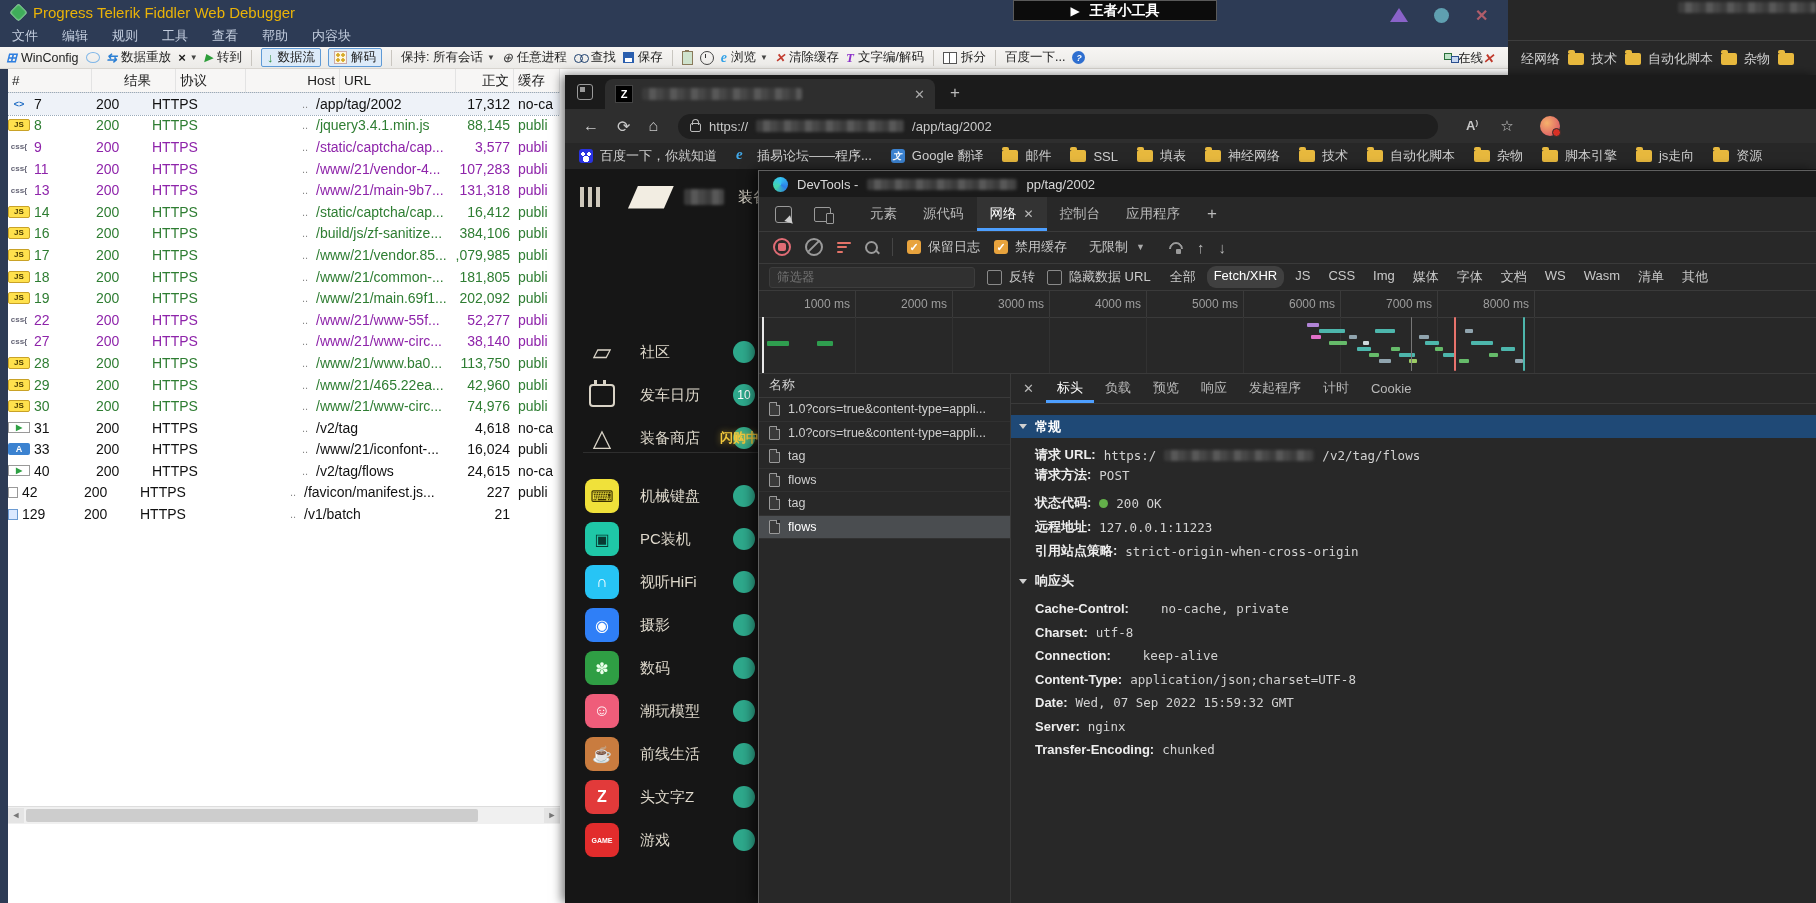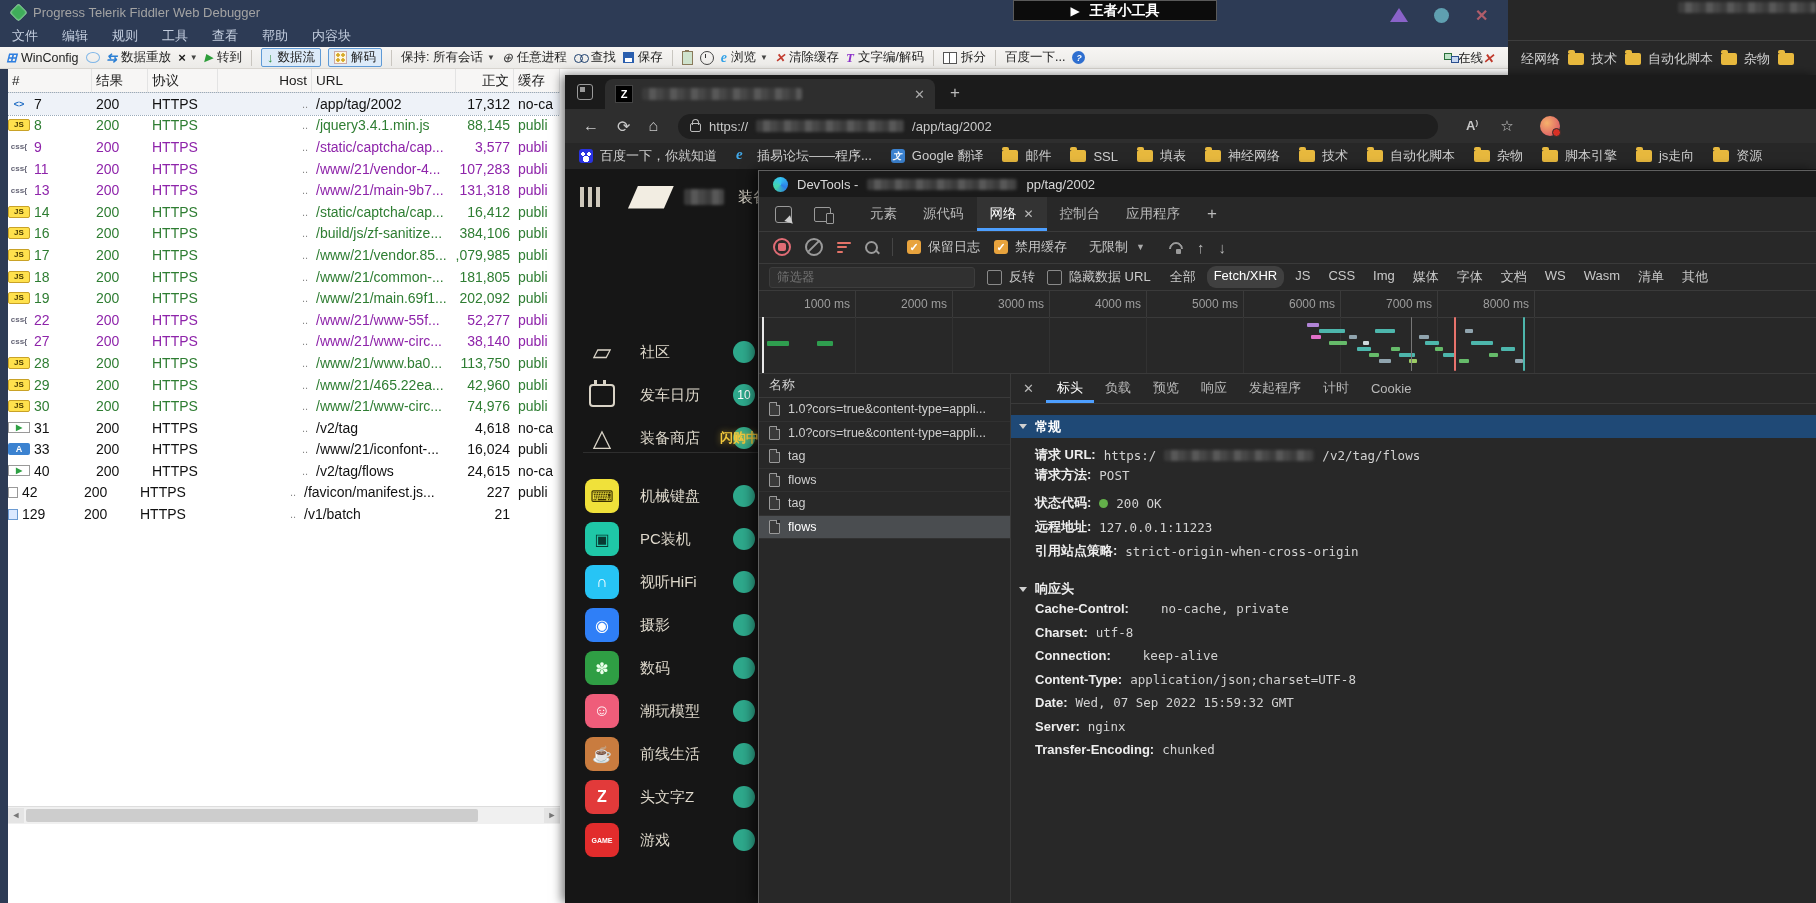--- a/index.html
+++ b/index.html
@@ -26,21 +26,21 @@
   .bmi.eicon{width:14px;height:14px;}
   .bmi.eicon b{position:absolute;left:0;top:-3px;font-style:italic;font-weight:bold;color:#41a8e8;font-size:15px;font-family:"Liberation Serif",serif;}
   .bmi.trans{width:14px;height:14px;background:#3b82d0;border-radius:3px;}
   .bmi.trans b{position:absolute;left:2px;top:1px;color:#fff;font-size:9px;font-weight:bold;}
   .bmi.none{width:0;}
 
   
   #fiddler{left:0;top:0;width:1508px;height:903px;background:#fff;}
   .f-title{position:absolute;left:0;top:0;width:100%;height:25px;background:#2d3b55;display:flex;align-items:center;gap:8px;padding-left:12px;box-sizing:border-box;}
   .f-logo{width:13px;height:13px;background:#3fae5a;transform:rotate(45deg);border-radius:3px;box-shadow:inset 0 0 2px #fff;}
-  .f-title span{color:#a3a3a3;font-size:13px;}
+  .f-title span{color:#eab308;font-size:15px;}
   .f-menu{position:absolute;left:0;top:25px;width:100%;height:22px;background:#2d3b55;display:flex;align-items:center;gap:24px;padding-left:12px;box-sizing:border-box;}
   .f-menu span{color:#c3cdde;font-size:13px;}
   .f-tools{position:absolute;left:0;top:47px;width:100%;height:22px;background:linear-gradient(#f7f5f3,#ecebe8);border-bottom:1px solid #d8d5d0;display:flex;align-items:center;gap:7px;padding-left:6px;box-sizing:border-box;font-size:12.5px;color:#222;white-space:nowrap;}
   .ti{display:inline-flex;align-items:center;gap:4px;}
   .tsep{width:1px;height:16px;background:#c9c6c0;margin:0 2px;}
   .tbox{border:1px solid #5f9ad6;background:#ddebf9;border-radius:2px;padding:0 5px;height:17px;display:inline-flex;align-items:center;gap:4px;}
   .ic{display:inline-block;}
   .ic-win{color:#2f7fe0;font-size:13px;font-weight:bold;}
   .ic-bub{width:12px;height:9px;border:1.5px solid #7fb6e8;border-radius:50%;}
   .ic-rep{color:#2b7fd4;font-weight:bold;}
@@ -68,21 +68,21 @@
   .ic-net{width:14px;height:10px;position:relative;}
   .ic-net::before,.ic-net::after{content:"";position:absolute;width:6px;height:5px;border:1px solid #2a6f3a;background:#bfe3c8;}
   .ic-net::after{left:7px;top:3px;border-color:#2a4f8f;background:#c8d8f2;}
   .ic-redx{color:#c0392b;font-weight:bold;font-size:13px;}
   .f-online{position:absolute;right:14px;top:47px;height:22px;display:flex;align-items:center;font-size:12.5px;color:#222;}
 
   .f-left{position:absolute;left:0;top:69px;width:8px;height:834px;background:#2d3b55;}
   .f-list{position:absolute;left:8px;top:69px;width:552px;height:834px;background:#fff;overflow:hidden;}
   .f-hdr{display:flex;height:23px;align-items:center;background:#f7f6f5;border-bottom:1px solid #dcdcdc;font-size:13.5px;color:#1a1a1a;}
   .f-hdr span{box-sizing:border-box;padding:0 4px;border-right:1px solid #e3e3e3;height:100%;display:flex;align-items:center;}
-  .col-ic{width:84px;} .col-res{width:56px;} .col-pro{width:70px;} .col-host{width:94px;justify-content:flex-end;} .col-url{flex:1;} .col-body{width:58px;justify-content:flex-end;} .col-cache{width:46px;}
+  .col-ic{width:84px;} .col-res{width:56px;margin-left:28px;} .col-pro{width:70px;} .col-host{width:94px;justify-content:flex-end;} .col-url{flex:1;} .col-body{width:58px;justify-content:flex-end;} .col-cache{width:46px;}
   .frow{display:flex;height:21.6px;align-items:center;font-size:14px;color:#111;}
   .frow span{box-sizing:border-box;padding:0 4px;overflow:hidden;white-space:nowrap;}
   .frow.sel{background:#eef2f8;outline:1px dotted #9ab;}
   .frow.c-js{color:#2e7d32;} .frow.c-css{color:#8e24aa;} .frow.c-k{color:#111;}
   .fic{width:22px;flex:0 0 auto;display:inline-flex;align-items:center;justify-content:center;font-weight:bold;}
   .fid{width:62px;}
   .fres{width:56px;} .fpro{width:70px;}
   .fhost{width:94px;text-align:right;display:flex;align-items:center;justify-content:flex-end;gap:1px;}
   .fhost::after{content:"..";color:#888;font-size:11px;}
   .furl{flex:1;} .fbody{width:58px;text-align:right;justify-content:flex-end;display:flex;} .fcache{width:46px;}
@@ -1114,21 +1114,21 @@
           <span class="v">200 OK</span>
       </div>
       <div class="kv" style="top:142px;">
         <b>远程地址:</b>
           <span class="v">127.0.0.1:11223</span>
       </div>
       <div class="kv" style="top:166px;">
         <b>引用站点策略:</b>
           <span class="v">strict-origin-when-cross-origin</span>
       </div>
-      <div class="sec-plain" style="top:204px;">
+      <div class="sec-plain" style="top:196px;">
         <i class="tri-d"></i>
         <span>响应头</span>
       </div>
       <div class="abs" style="left:0;top:224px;width:100%;">
 
           <div class="kv" style="position:static;height:23.5px;gap:32px;">
             <b>Cache-Control:</b>
             <span class="v">no-cache, private</span>
           </div>
 

